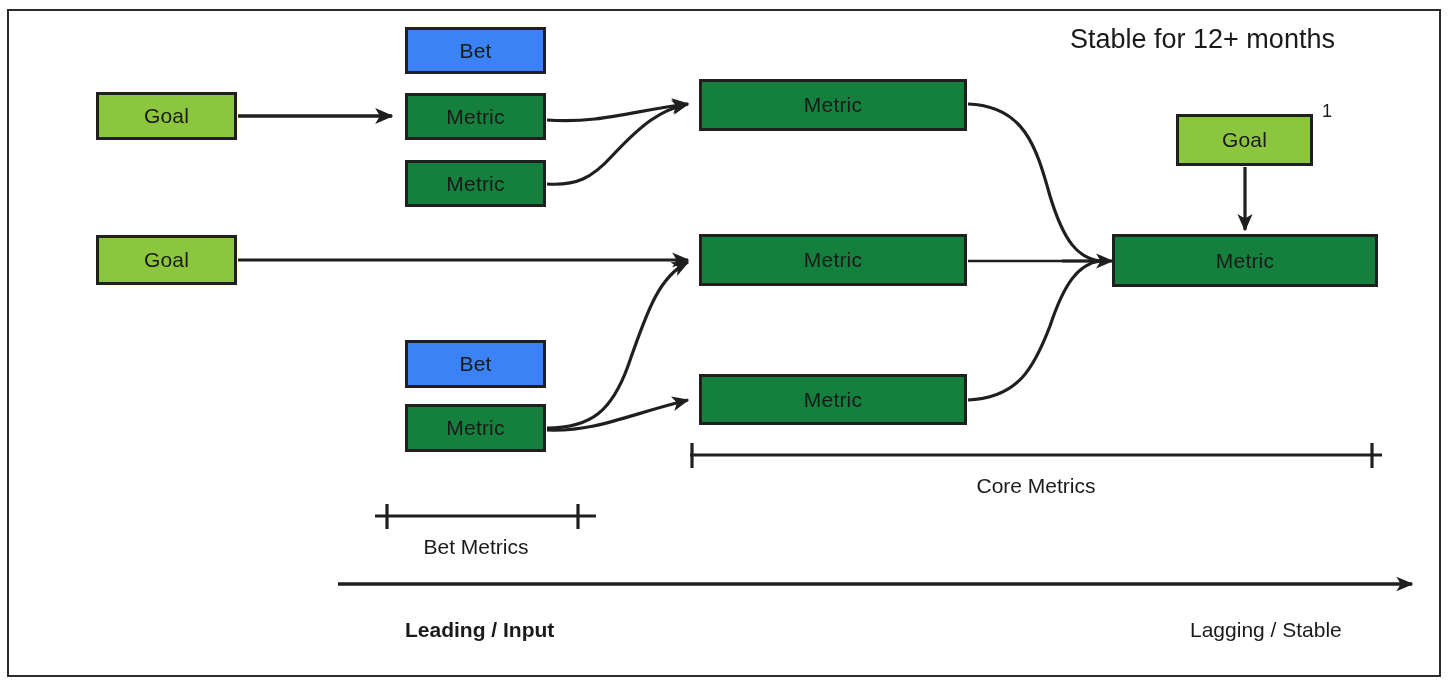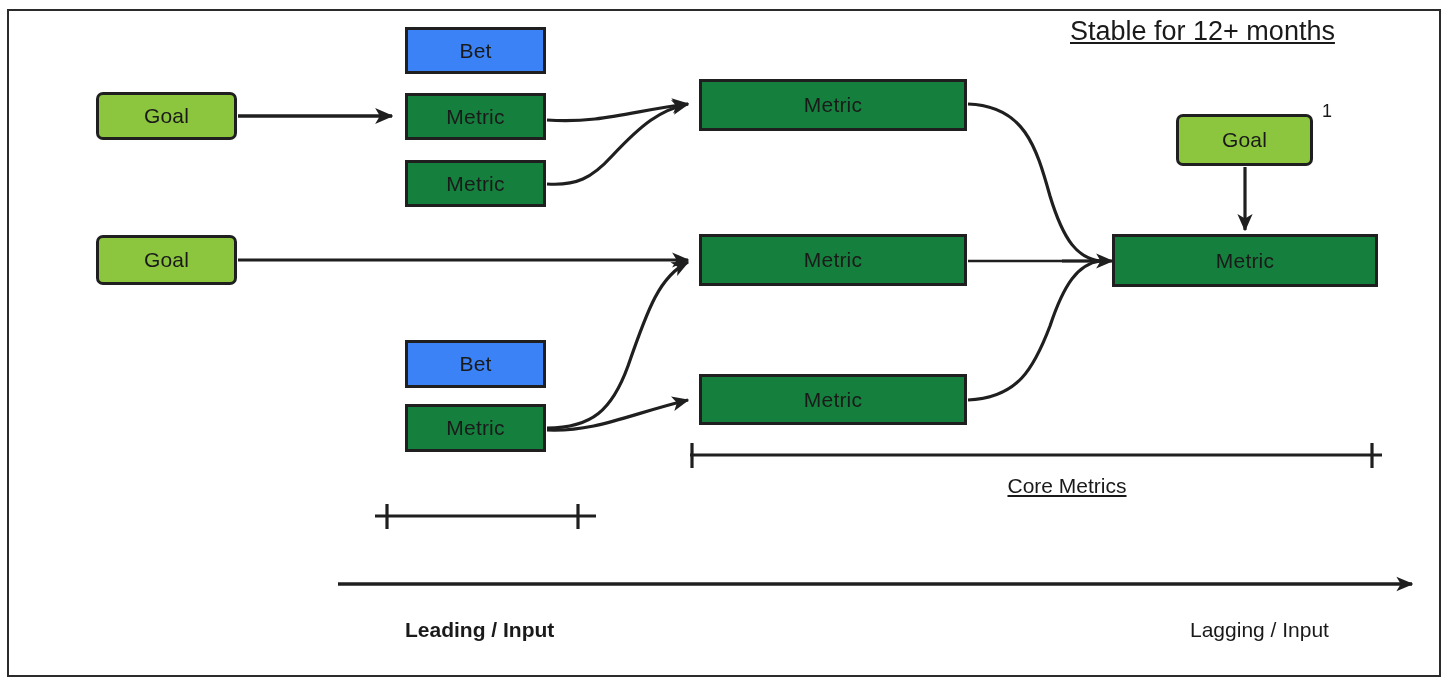--- a/index.html
+++ b/index.html
@@ -41,21 +41,21 @@
     box-sizing: border-box;
     border: 3px solid #1f1f1f;
     display: flex;
     align-items: center;
     justify-content: center;
     color: #1a1a1a;
     font-size: 21px;
     font-family: "Liberation Sans", sans-serif;
     letter-spacing: 0.2px;
   }
-  .node.goal { background: #8cc63f; border-radius: 7px; }
+  .node.goal { background: #8cc63f; }
   .node.metric { background: #15803d; }
   .node.bet { background: #3b82f6; }
 
   .caption {
     position: absolute;
     color: #1a1a1a;
     font-size: 21px;
     font-family: "Liberation Sans", sans-serif;
     white-space: nowrap;
   }
@@ -158,24 +158,25 @@
   </div>
 
   <div class="node metric" style="left:699px; top:374px; width:268px; height:51px;">
     <span>Metric</span>
   </div>
 
   <div class="node metric" style="left:405px; top:404px; width:141px; height:48px;">
     <span>Metric</span>
   </div>
 
-  <div class="caption big" style="left:1070px; top:16px;text-decoration:underline;">Stable for 12+ months</div>
+  <div class="caption big" style="left:1070px; top:24px;">Stable for 12+ months</div>
 
   <div class="caption sup" style="left:1322px; top:101px;">1</div>
 
-  <div class="caption center" style="left:967px; top:474px; width:200px;text-decoration:underline;">Core Metrics</div>
+  <div class="caption center" style="left:936px; top:474px; width:200px;">Core Metrics</div>
 
+  <div class="caption center" style="left:386px; top:535px; width:180px;">Bet Metrics</div>
 
   <div class="caption" style="left:405px; top:618px;font-weight:bold;">Leading / Input</div>
 
-  <div class="caption" style="left:1190px; top:618px;">Lagging / Input</div>
+  <div class="caption" style="left:1190px; top:618px;">Lagging / Stable</div>
 
 </div>
 
 </body></html>

